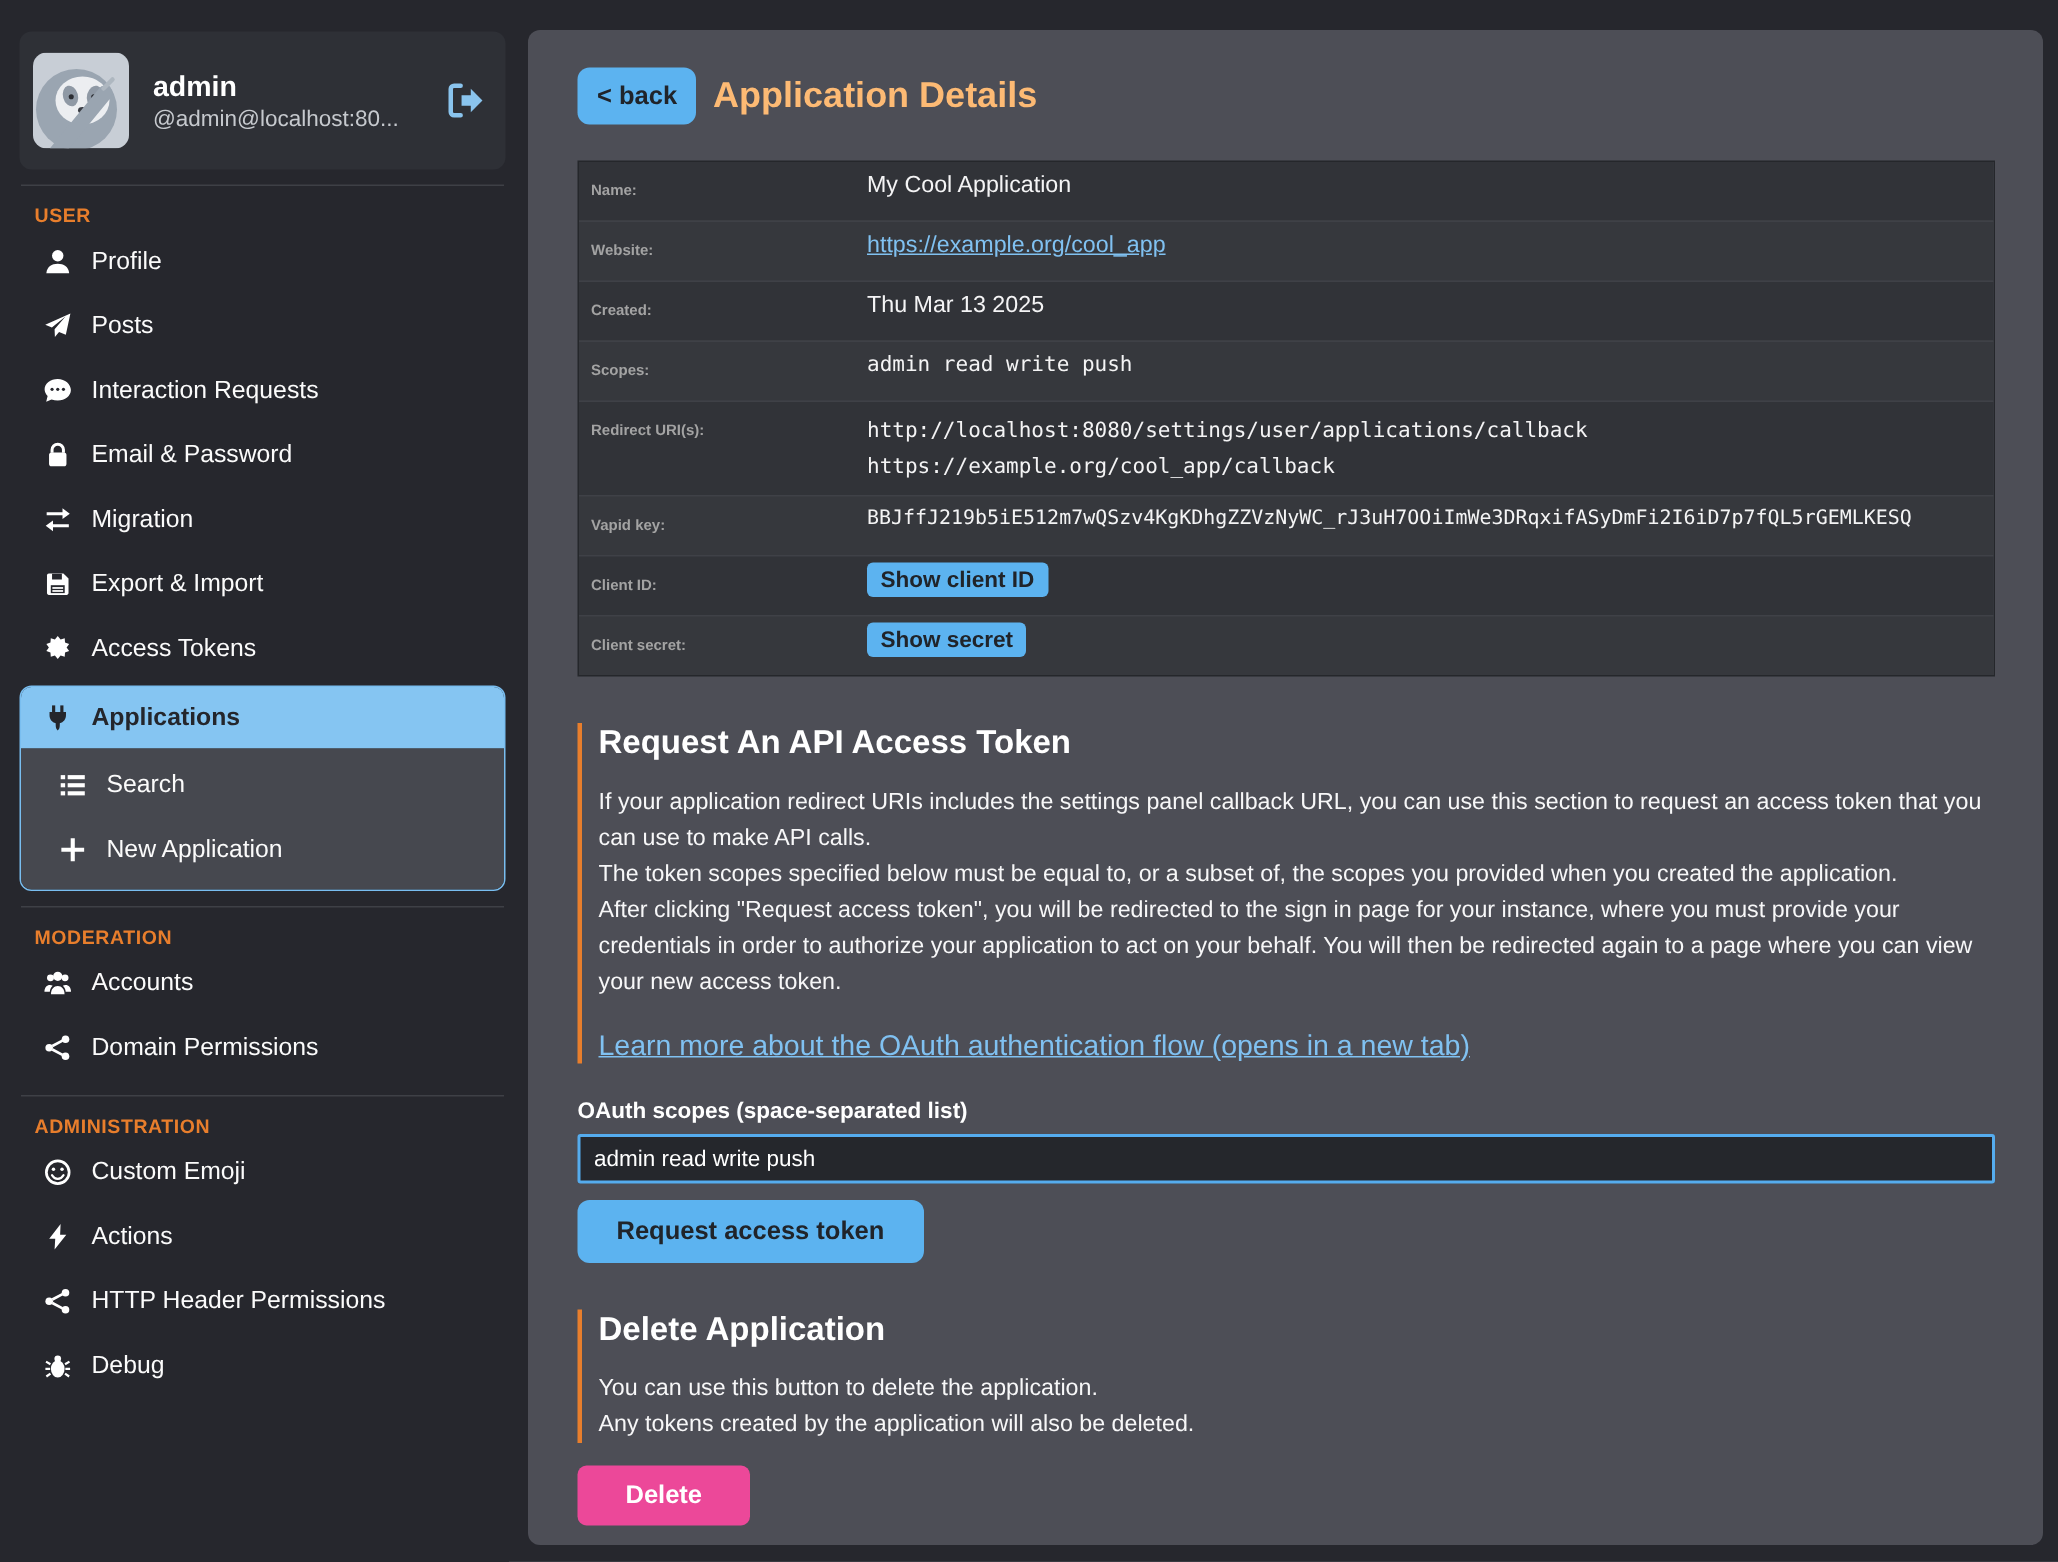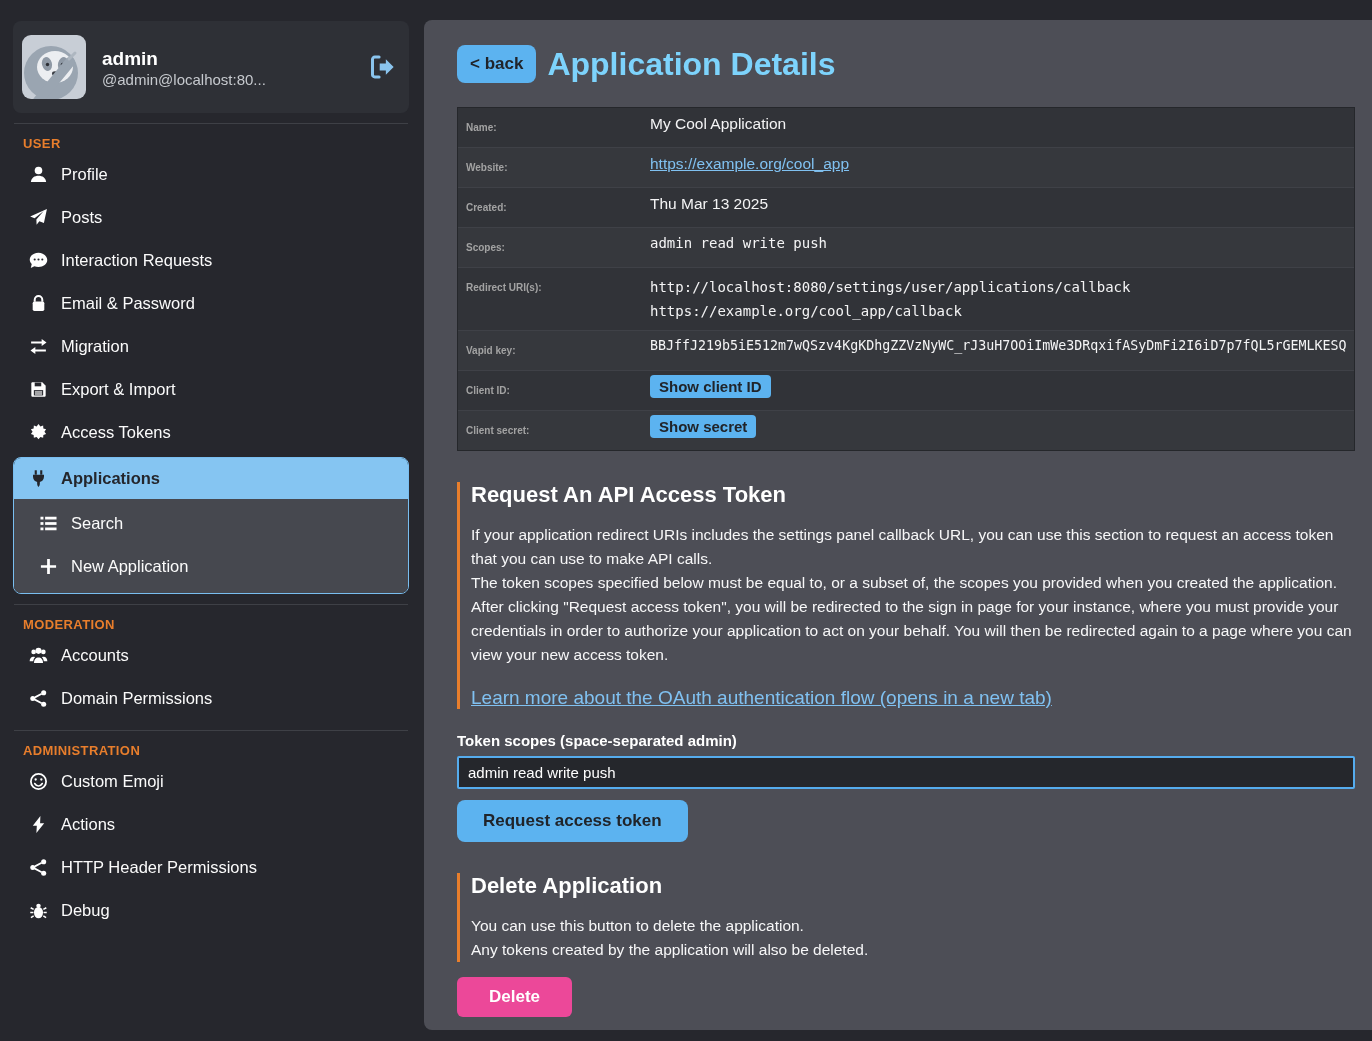--- a/index.html
+++ b/index.html
@@ -5,21 +5,21 @@
   * { box-sizing: border-box; }
   html,body { margin:0; padding:0; }
   body {
     width:1372px; height:1041px; overflow:hidden;
     display:flex;
     background:#26272d;
     font-family:"Liberation Sans","DejaVu Sans",sans-serif;
     color:#fafafa;
   }
   
-  .sidebar { width:424px; flex:none; padding:21px 15px 0 13px; }
+  .sidebar { width:352px; flex:none; padding:21px 15px 0 13px; }
   .user-card {
     position:relative; display:flex; align-items:center; gap:16px;
     background:#2e3036; border-radius:8px; padding:14px 46px 14px 9px;
   }
   .avatar { width:64px; height:64px; border-radius:9px; overflow:hidden; flex:none; }
   .user-name { font-size:19px; font-weight:bold; color:#ffffff; line-height:1.35; }
   .user-handle { font-size:15px; color:#c6c9ce; white-space:nowrap; }
   .logout-btn {
     position:absolute; right:14px; top:50%; transform:translateY(-50%);
     background:none; border:none; padding:0; cursor:pointer; line-height:0;
@@ -50,21 +50,21 @@
   .main-panel {
     background:#4d4e56; height:100%; border-radius:8px;
     padding:25px 32px 0 33px; overflow:hidden;
   }
   .header-row { display:flex; align-items:center; gap:11px; margin-bottom:24px; }
   .back-btn {
     background:#5cb3f0; color:#20242a; border:none; border-radius:8px;
     font-weight:bold; font-size:17px; font-family:inherit;
     padding:9px 13px; cursor:pointer;
   }
-  .page-title { font-size:32px; font-weight:bold; color:#7dd3fc; margin:0; }
+  .page-title { font-size:24px; font-weight:bold; color:#fdba74; margin:0; }
   
   .details { border:1px solid #25272b; }
   .drow { display:flex; align-items:flex-start; border-top:1px solid #3f4147; }
   .drow:first-child { border-top:none; }
   .drow:nth-child(odd)  { background:#313338; }
   .drow:nth-child(even) { background:#36383d; }
   .dlabel { width:184px; flex:none; font-weight:bold; font-size:10px; padding:14px 8px; color:#a3a3a3; }
   .dvalue { flex:1; padding:7px 8px; font-size:15.5px; color:#f4f4f5; }
   .dvalue.btn-cell { padding:4px 8px; }
   .mono { font-family:"DejaVu Sans Mono","Liberation Mono",monospace; font-size:14px; }
@@ -383,21 +383,21 @@
     </div>
 
     <section class="section">
       <h2>Request An API Access Token</h2>
       <p>If your application redirect URIs includes the settings panel callback URL, you can use this section to request an access token that you can use to make API calls.</p>
       <p>The token scopes specified below must be equal to, or a subset of, the scopes you provided when you created the application.</p>
       <p>After clicking "Request access token", you will be redirected to the sign in page for your instance, where you must provide your credentials in order to authorize your application to act on your behalf. You will then be redirected again to a page where you can view your new access token.</p>
       <a class="link oauth-link">Learn more about the OAuth authentication flow (opens in a new tab)</a>
     </section>
 
-    <label class="form-label">Token scopes (space-separated admin)</label>
+    <label class="form-label">OAuth scopes (space-separated list)</label>
     <input class="scopes-input" type="text" value="admin read write push" style="">
     <div>
       <button class="request-btn">Request access token</button>
     </div>
 
     <section class="section">
       <h2>Delete Application</h2>
       <p>You can use this button to delete the application.</p>
       <p>Any tokens created by the application will also be deleted.</p>
     </section>

